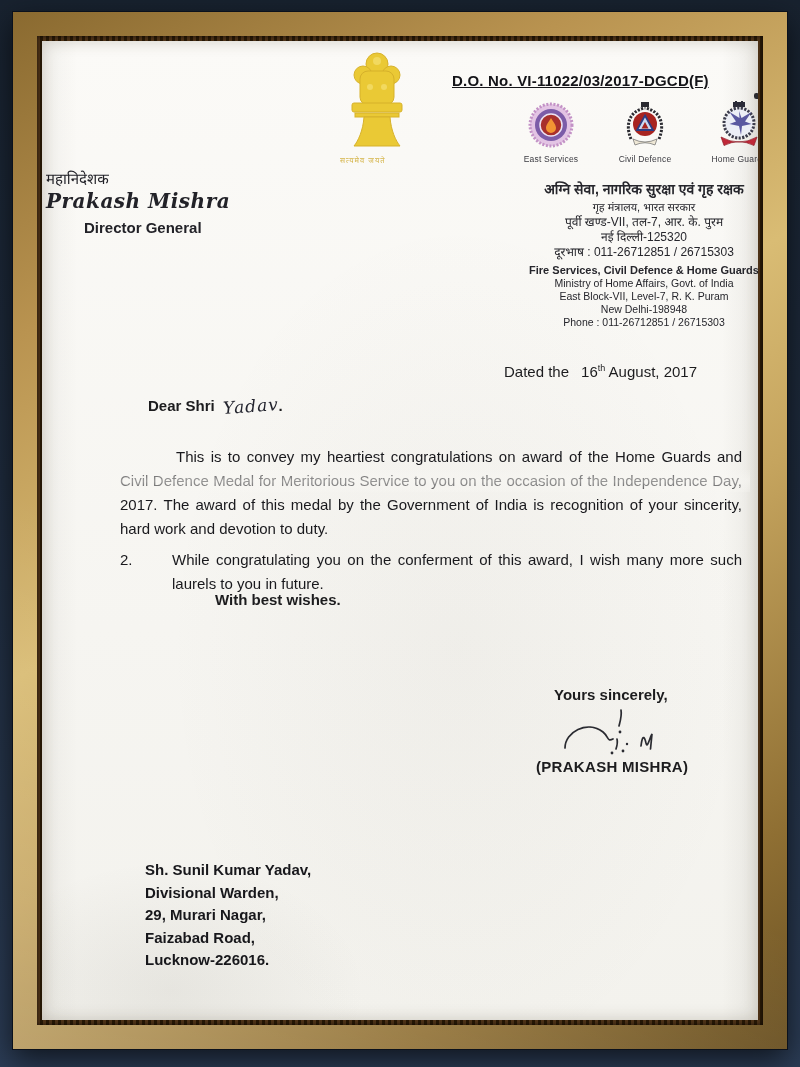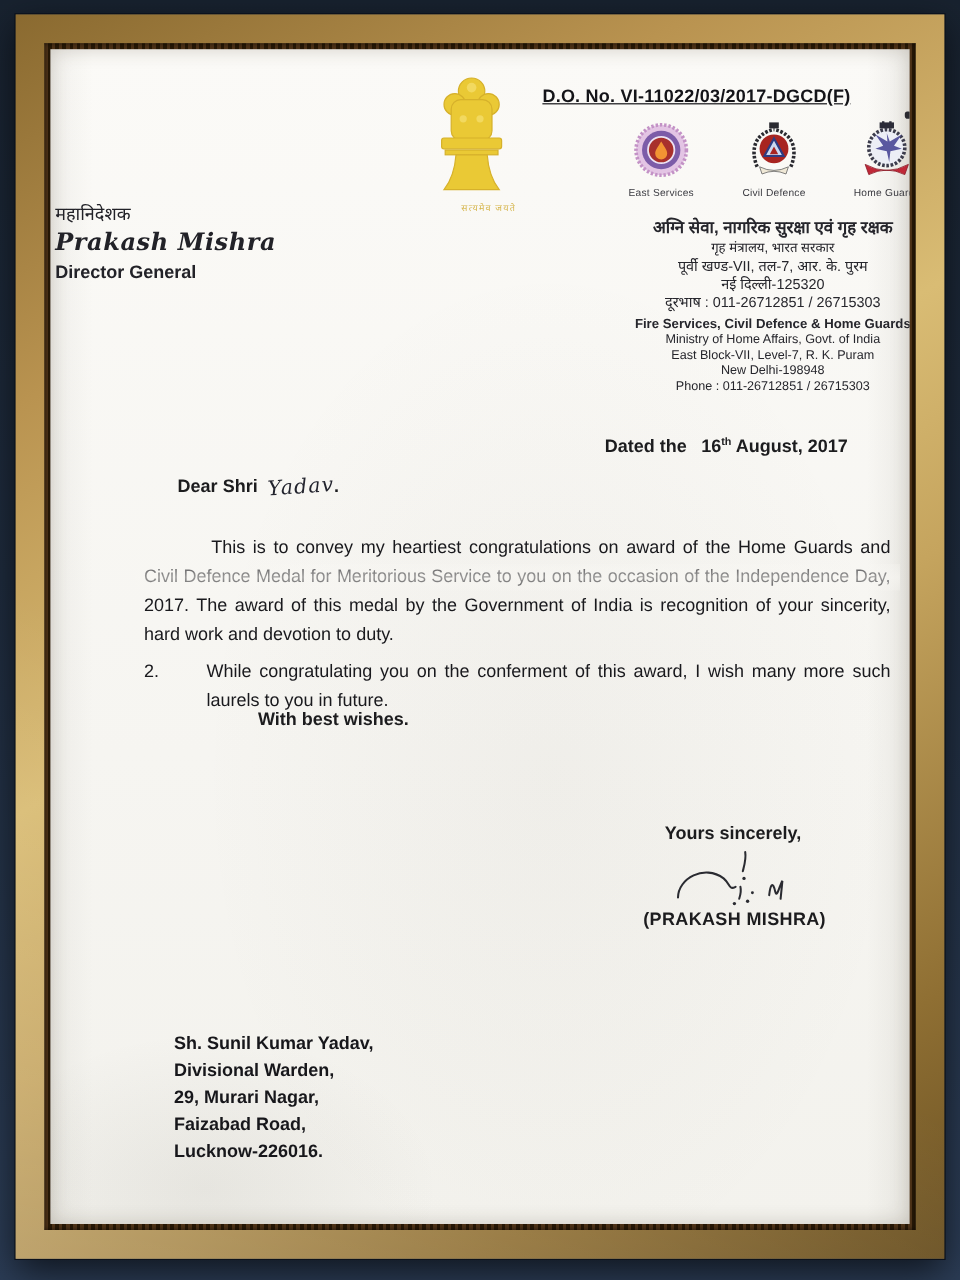--- a/index.html
+++ b/index.html
@@ -39,41 +39,41 @@
     overflow:hidden;
     color:#1c1c1e;
   }
   .abs { position:absolute; }
   
   .ref-line {
     left:410px; top:31px; font-size:15px; font-weight:bold;
     text-decoration:underline; letter-spacing:.2px; color:#141418;
   }
   .ink-blot { left:712px; top:52px; width:6px; height:6px; background:#2a2a30; border-radius:40% 60% 55% 45%; }
-  .emblem-wrap { left:298px; top:18px; width:90px; text-align:right; }
+  .emblem-wrap { left:298px; top:6px; width:90px; text-align:left; }
   .motto { font-size:7.5px; color:#cfa92c; letter-spacing:1px; margin-top:-2px; opacity:.85; }
   .badges-row { left:470px; top:60px; width:266px; display:flex; justify-content:space-between; }
   .badge { width:78px; text-align:center; }
   .badge-label { font-size:8.5px; color:#3a3a40; margin-top:1px; letter-spacing:.2px; }
   .hq-block { left:462px; top:138px; width:280px; text-align:center; color:#26262c; }
   .hq-block .h1 { font-size:14px; font-weight:bold; line-height:20px; }
   .hq-block .h2 { font-size:11px; line-height:16px; }
   .hq-block .h3 { font-size:12px; line-height:15px; }
   .hq-block .e1 { font-size:11px; font-weight:bold; line-height:14px; margin-top:3px; }
   .hq-block .e2 { font-size:10.5px; line-height:13px; }
   .officer-block { left:4px; top:128px; width:230px; color:#222228; }
   .officer-name-hi { font-size:23px; line-height:30px; }
   .officer-title-hi { font-size:15px; line-height:20px; }
   .officer-name-en {
     font-family:"DejaVu Serif", serif; font-style:italic; font-weight:bold;
     font-size:20px; letter-spacing:.5px;
   }
-  .officer-title-en { font-size:15px; font-weight:bold; margin-top:6px; }
-  
-  .date-line { left:462px; top:322px; font-size:15px; font-weight:bold; }
+  .officer-title-en { font-size:15px; font-weight:bold; margin-top:6px;margin-left:38px; }
+  
+  .date-line { left:462px; top:322px; font-size:15px; font-weight:normal; }
   .date-line .gap { display:inline-block; width:12px; }
   sup { font-size:9px; }
   .salutation { left:106px; top:354px; font-size:15px; font-weight:bold; }
   .handwritten {
     display:inline-block; font-family:"DejaVu Serif", serif; font-style:italic;
     font-weight:normal; font-size:17px; color:#23242e;
     transform: rotate(-4deg) translateY(1px); margin-left:8px; letter-spacing:1px;
   }
   .para1 {
     left:78px; top:404px; width:622px; font-size:15px; line-height:24px;

